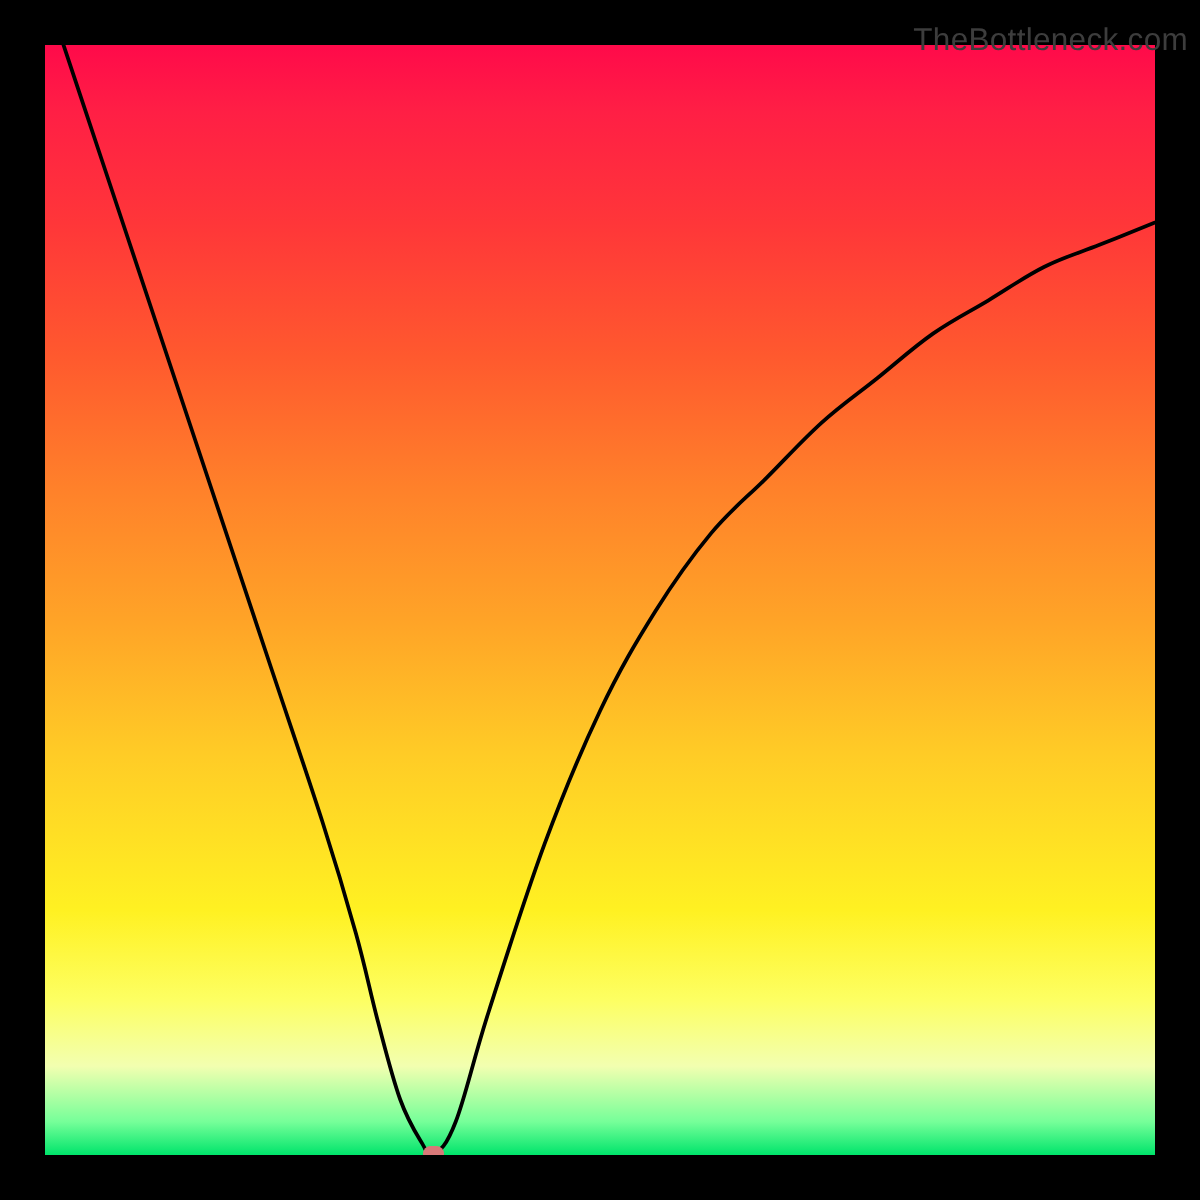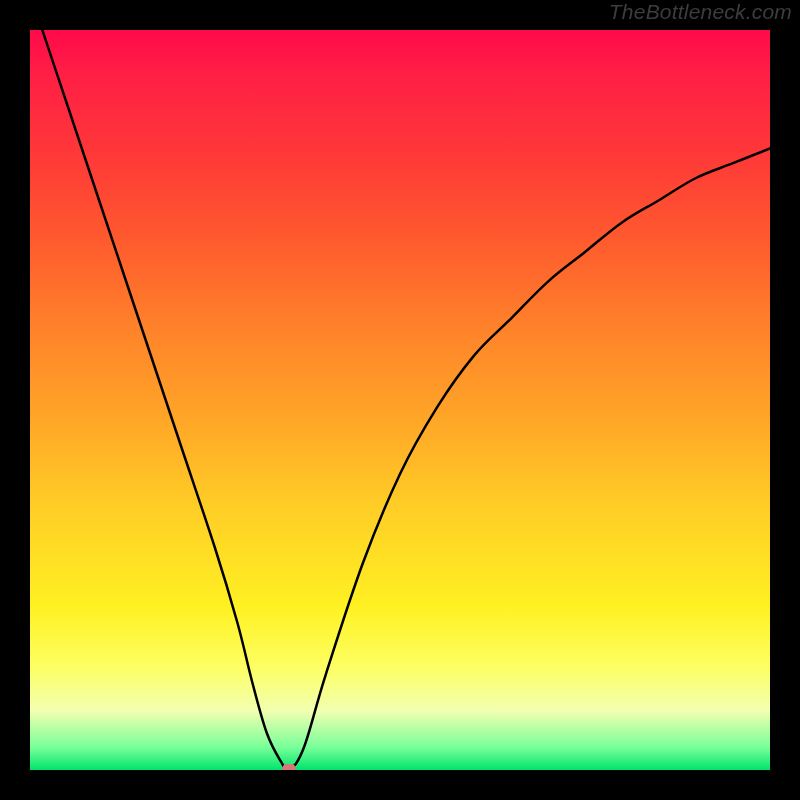--- a/index.html
+++ b/index.html
@@ -10,28 +10,27 @@
   body {
     width: 800px;
     height: 800px;
     background: #000;
     position: relative;
     font-family: Arial, Helvetica, sans-serif;
     overflow: hidden;
   }
   .branding {
     position: absolute;
-    top: 0;
+    top: 15px;
     right: 8px;
     color: #3d3d3d;
     font-size: 21px;
     font-weight: 500;
     letter-spacing: 0.2px;
     z-index: 10;
-    font-style: italic;
   }
   .plot-area {
     position: absolute;
     left: 30px;
     top: 30px;
     width: 740px;
     height: 740px;
     background: linear-gradient(to bottom,
       #ff0a4a 0%,
       #ff1f45 6%,

